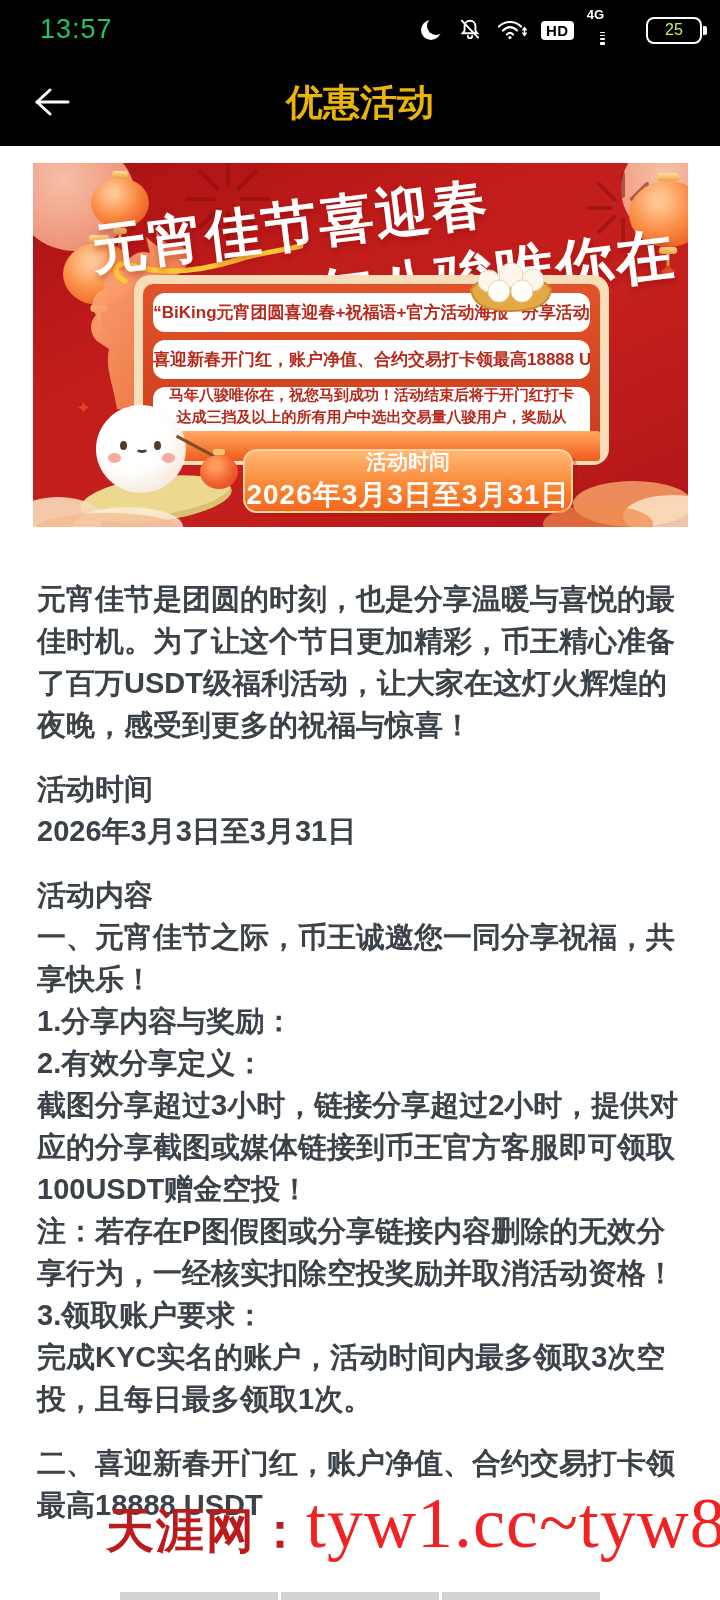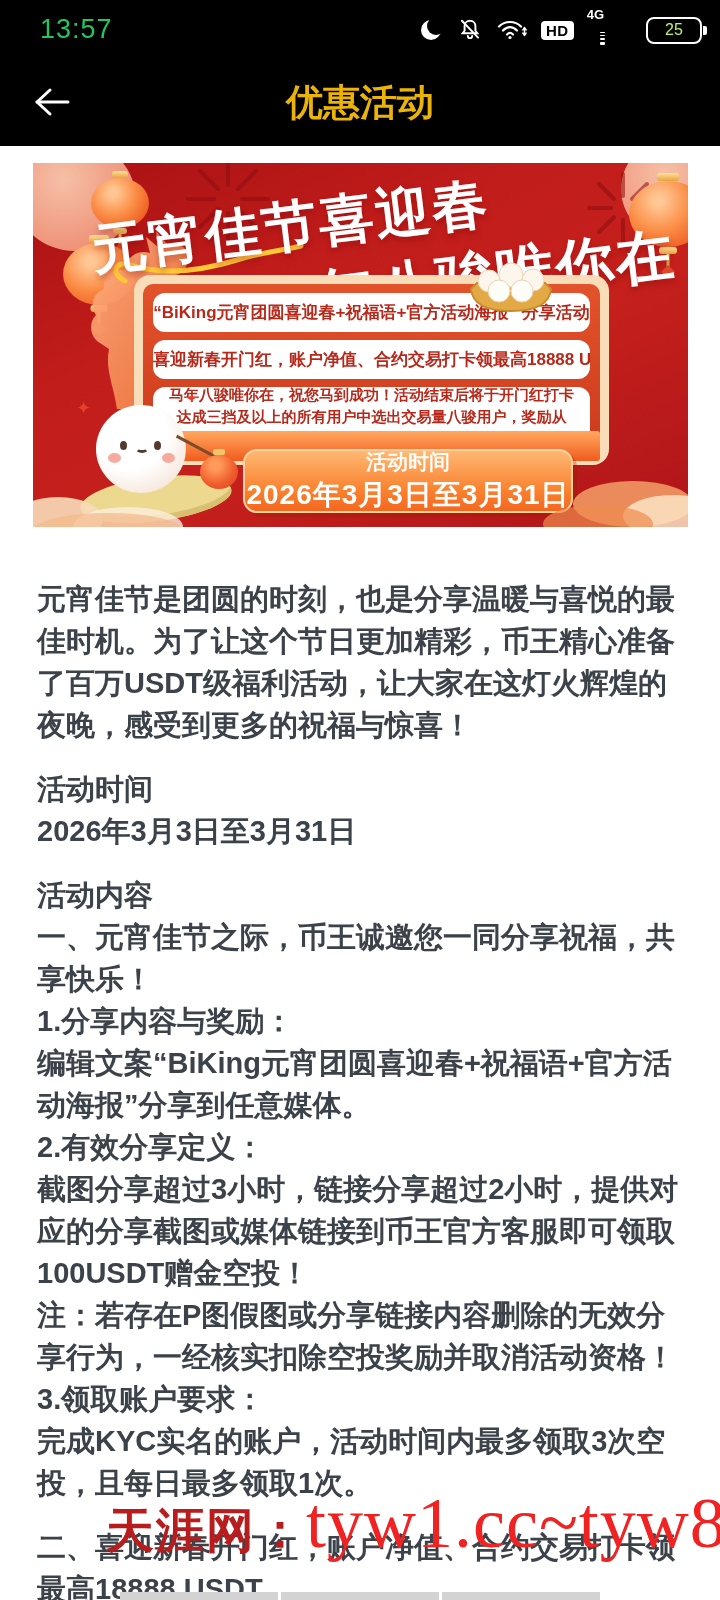--- a/index.html
+++ b/index.html
@@ -290,21 +290,20 @@
   </div>
 </div>
 
 <div class="article">
   <p class="para gap-after">元宵佳节是团圆的时刻，也是分享温暖与喜悦的最佳时机。为了让这个节日更加精彩，币王精心准备了百万USDT级福利活动，让大家在这灯火辉煌的夜晚，感受到更多的祝福与惊喜！</p>
   <p class="para">活动时间</p>
   <p class="para gap-after">2026年3月3日至3月31日</p>
   <p class="para">活动内容</p>
   <p class="para">一、元宵佳节之际，币王诚邀您一同分享祝福，共享快乐！</p>
   <p class="para">1.分享内容与奖励：</p>
-  <p class="para">编辑文案“BiKing元宵团圆喜迎春+祝福语+官方活动海报”分享到任意媒体。</p>
   <p class="para">2.有效分享定义：</p>
   <p class="para">截图分享超过3小时，链接分享超过2小时，提供对应的分享截图或媒体链接到币王官方客服即可领取100USDT赠金空投！</p>
   <p class="para">注：若存在P图假图或分享链接内容删除的无效分享行为，一经核实扣除空投奖励并取消活动资格！</p>
   <p class="para">3.领取账户要求：</p>
   <p class="para gap-after">完成KYC实名的账户，活动时间内最多领取3次空投，且每日最多领取1次。</p>
   <p class="para">二、喜迎新春开门红，账户净值、合约交易打卡领最高18888 USDT</p>
 </div>
 
 <div class="bottom-table">
   <div class="cell"></div>

